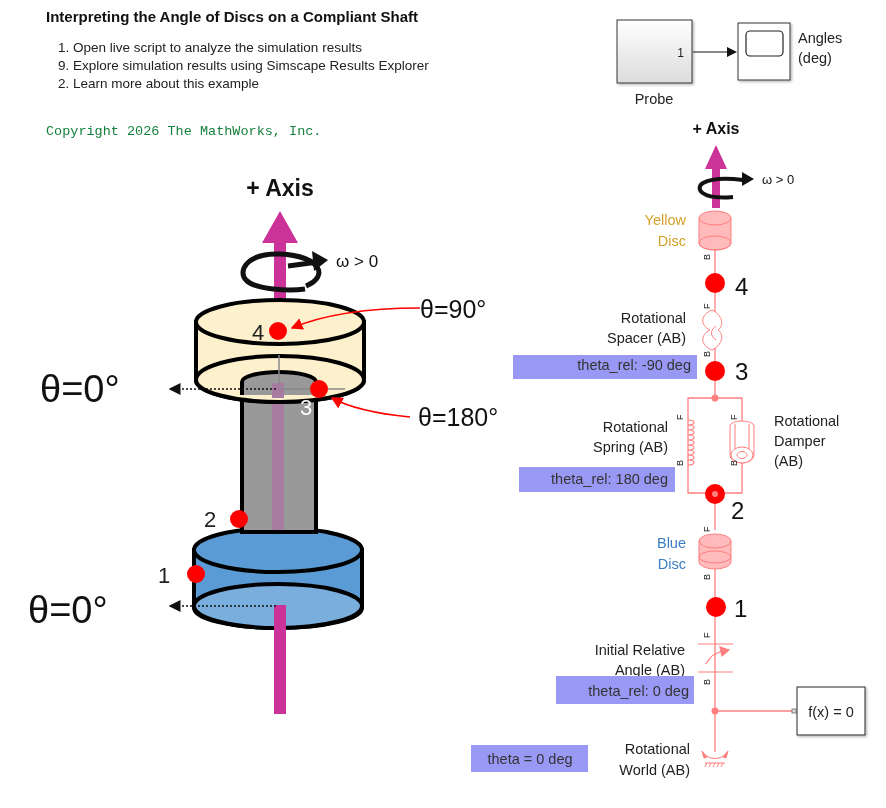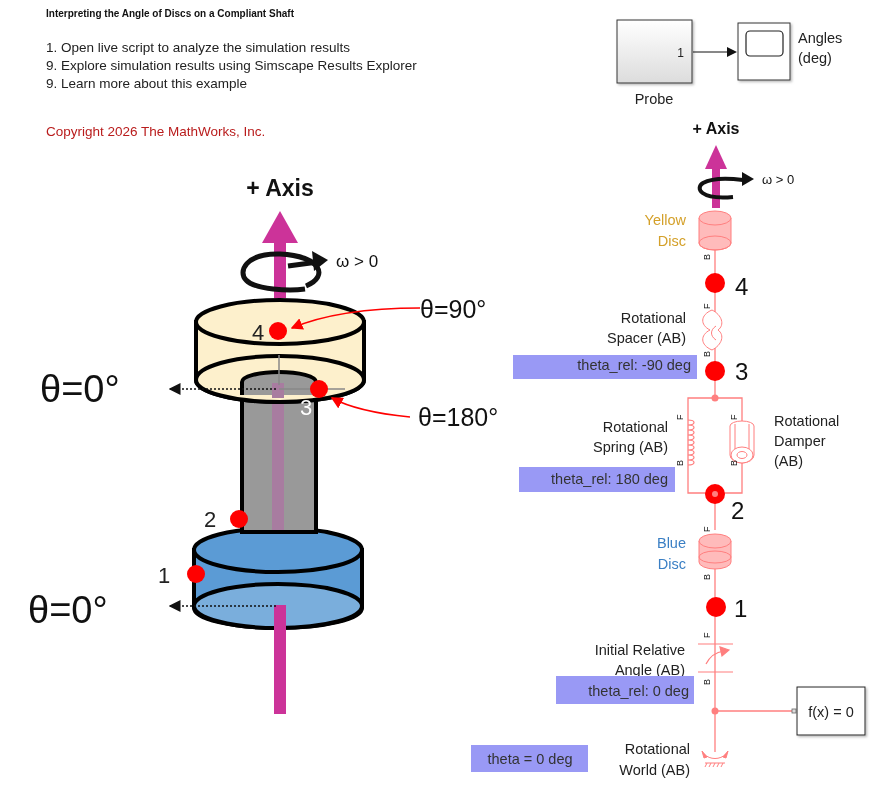--- a/index.html
+++ b/index.html
@@ -1,37 +1,37 @@
 <!DOCTYPE html>
 <html><head>
 <meta charset="utf-8">
 <style>
   html, body { margin:0; padding:0; background:#ffffff; }
   body { width:886px; height:808px; position:relative; overflow:hidden; font-family:"Liberation Sans", sans-serif; color:#222; }
   .abs { position:absolute; }
-  #title { left:46px; top:8px; font-size:10px; font-weight:bold; color:#111; white-space:nowrap; }
-  .link { left:46px; font-size:13.5px; color:#222; white-space:nowrap; cursor:pointer; }
-  #copyright { left:46px; top:124px; font-size:13.5px; color:#b91c1c; white-space:nowrap; }
+  #title { left:46px; top:8px; font-size:15px; font-weight:bold; color:#111; white-space:nowrap; }
+  .link { left:58px; font-size:13.5px; color:#222; white-space:nowrap; cursor:pointer; }
+  #copyright { left:46px; top:124px; font-size:13.5px; color:#15803d; white-space:nowrap;font-family:Liberation Mono, monospace; }
   svg text { font-family:"Liberation Sans", sans-serif; }
   .lbl { font-size:14.5px; fill:#222; }
   .hl { fill:#9999f5; }
   .hltxt { font-size:14.5px; fill:#333; }
   .port { font-size:9px; fill:#111; }
   .num { font-size:24px; fill:#111; }
   .dnum { font-size:22px; fill:#222; }
   .theta { font-size:38px; fill:#111; }
   .thetasm { font-size:25px; fill:#111; }
 </style>
 </head>
 <body>
 
 <div id="title" class="abs">Interpreting the Angle of Discs on a Compliant Shaft</div>
 <div class="abs link" style="top:40px">1. Open live script to analyze the simulation results</div>
 <div class="abs link" style="top:58px">9. Explore simulation results using Simscape Results Explorer</div>
-<div class="abs link" style="top:76px">9. Learn more about this example</div>
+<div class="abs link" style="top:76px">2. Learn more about this example</div>
 <div id="copyright" class="abs">Copyright 2026 The MathWorks, Inc.</div>
 
 <svg class="abs" style="left:0;top:0" width="560" height="808">
   <defs>
     <marker id="arrRed" markerWidth="8" markerHeight="8" refX="7" refY="4" orient="auto">
       <path d="M0,0 L8,4 L0,8 Z" fill="#ff0000"></path>
     </marker>
     <marker id="arrBlk" markerWidth="8" markerHeight="8" refX="7" refY="4" orient="auto">
       <path d="M0,0 L8,4 L0,8 Z" fill="#111"></path>
     </marker>

